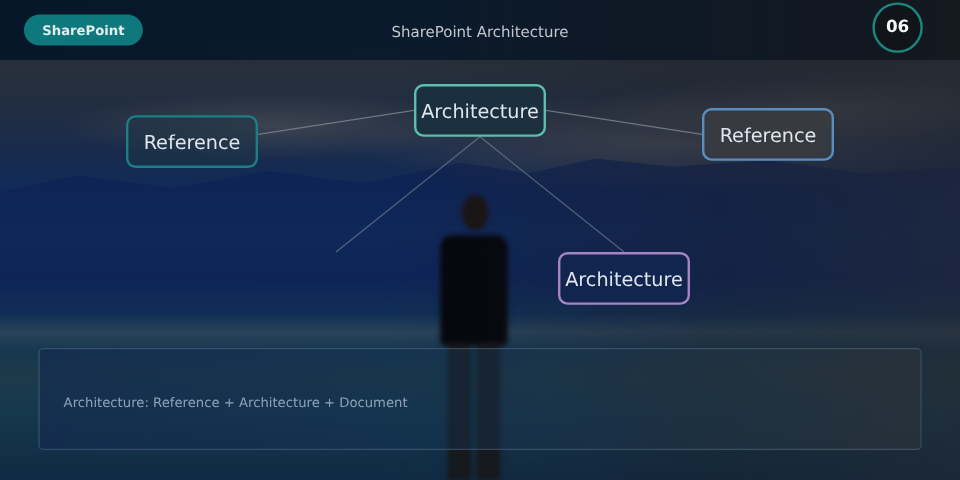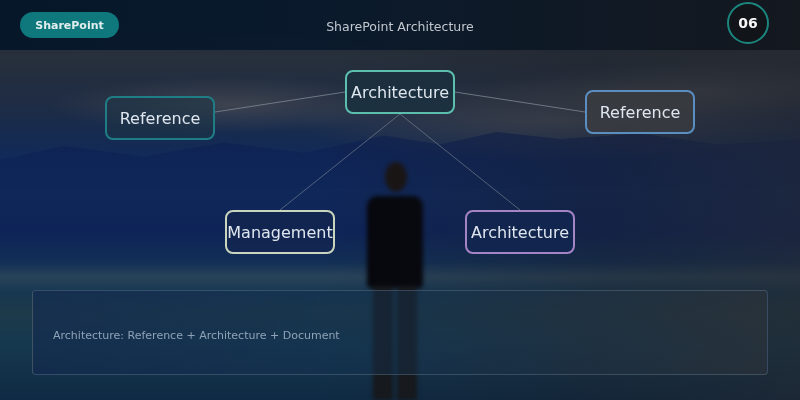--- a/index.html
+++ b/index.html
@@ -199,23 +199,20 @@
 
   <div class="node node-reference">
     <span>Reference</span>
   </div>
   <div class="node node-arch-top">
     <span>Architecture</span>
   </div>
   <div class="node node-document">
     <span>Reference</span>
   </div>
-  <div class="node node-management">
-    <span>Management</span>
-  </div>
   <div class="node node-arch-bottom">
     <span>Architecture</span>
   </div>
 
   <div class="summary-panel">
     <div class="summary-text">Architecture: Reference + Architecture + Document</div>
   </div>
 </div>
 
 </body></html>

